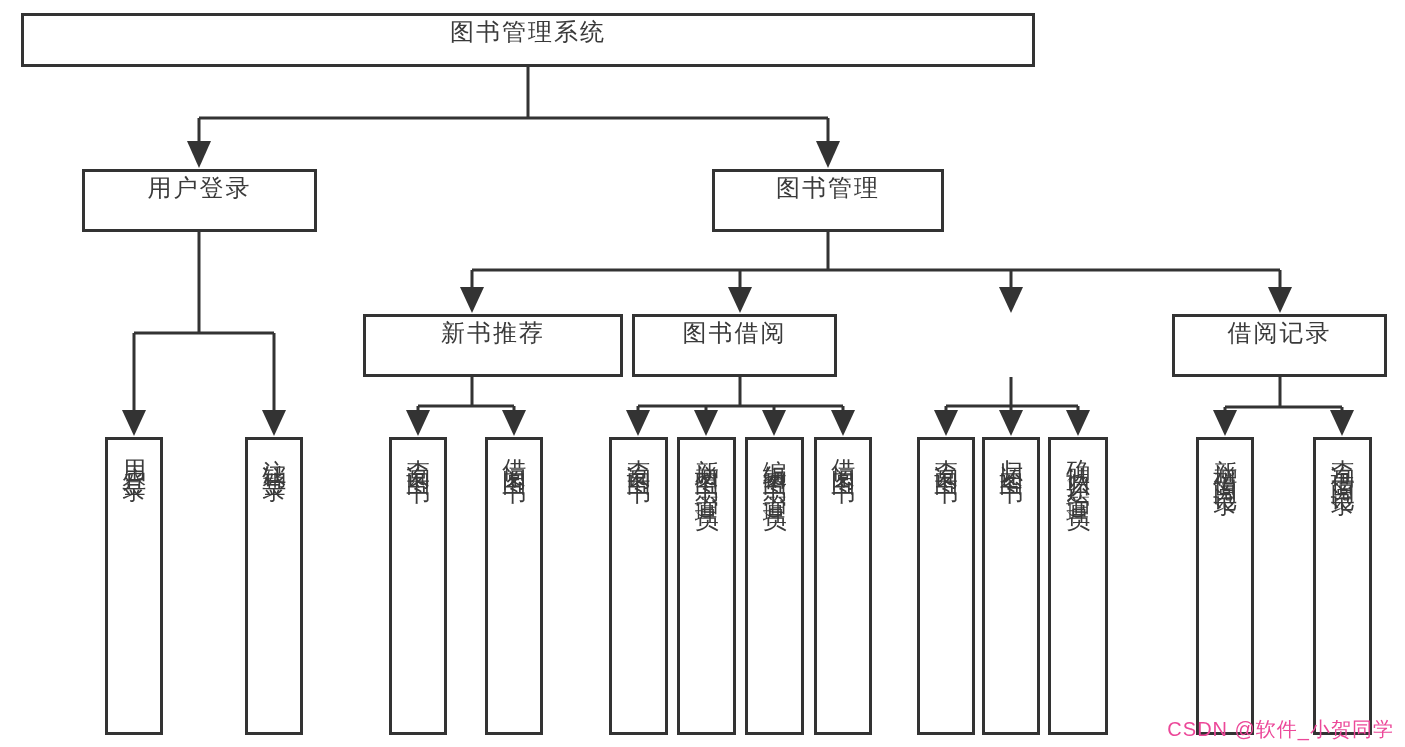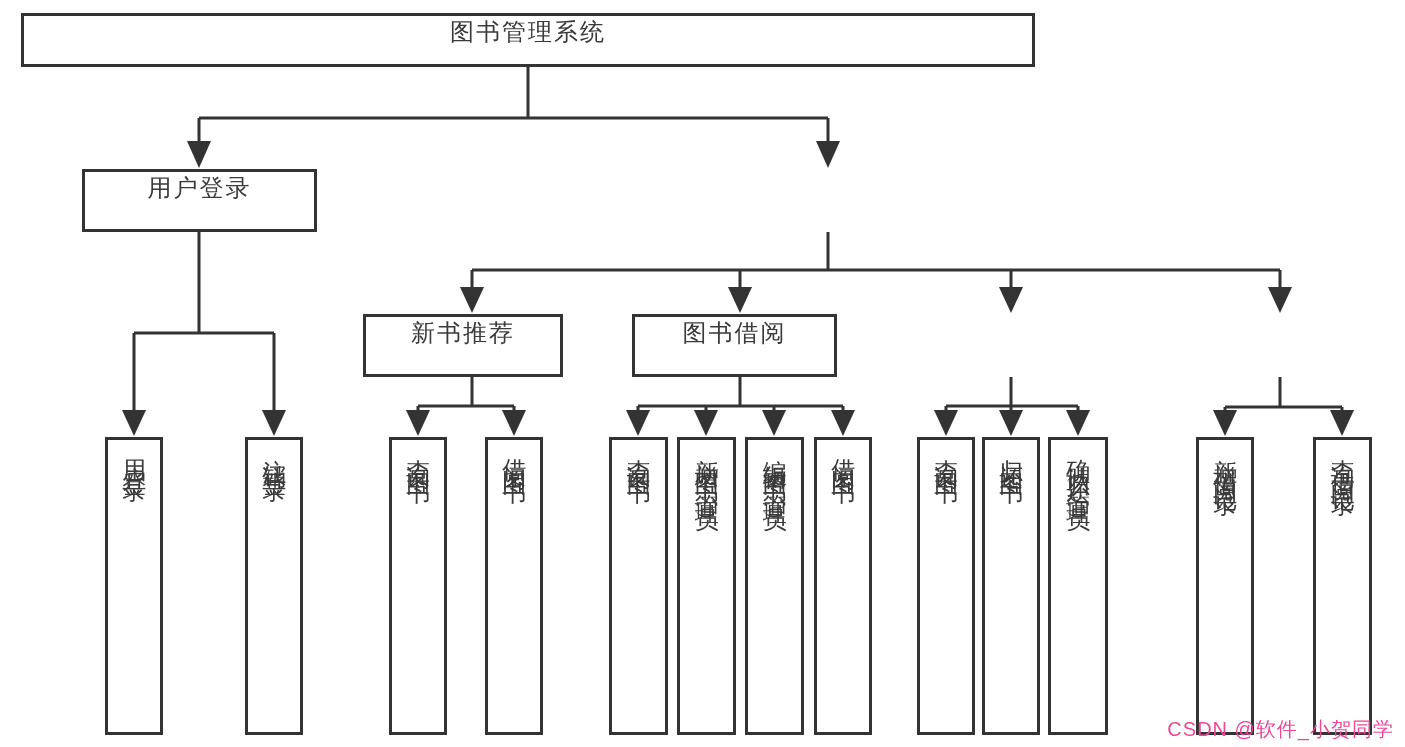--- a/index.html
+++ b/index.html
@@ -98,26 +98,32 @@
     <path d="M1330 410 L1354 410 L1342 436 Z" fill="#333333"></path>
   </svg>
 
   <div class="box" style="left:21px; top:13px; width:1014px; height:54px;">
     <span class="h-label">图书管理系统</span>
   </div>
 
   <div class="box" style="left:82px; top:169px; width:235px; height:63px;">
     <span class="h-label">用户登录</span>
   </div>
+  <div class="box" style="left:712px; top:169px; width:232px; height:63px;">
+    <span class="h-label">图书管理</span>
+  </div>
 
-  <div class="box" style="left:363px; top:314px; width:200px; height:63px;">
+  <div class="box" style="left:363px; top:314px; width:260px; height:63px;">
     <span class="h-label">新书推荐</span>
   </div>
   <div class="box" style="left:632px; top:314px; width:205px; height:63px;">
     <span class="h-label">图书借阅</span>
+  </div>
+  <div class="box" style="left:1172px; top:314px; width:215px; height:63px;">
+    <span class="h-label">借阅记录</span>
   </div>
 
   <div class="box" style="left:105px; top:437px; width:58px; height:298px;">
     <span class="v-label">用户登录</span>
   </div>
   <div class="box" style="left:245px; top:437px; width:58px; height:298px;">
     <span class="v-label">注销登录</span>
   </div>
 
   <div class="box" style="left:389px; top:437px; width:58px; height:298px;">

